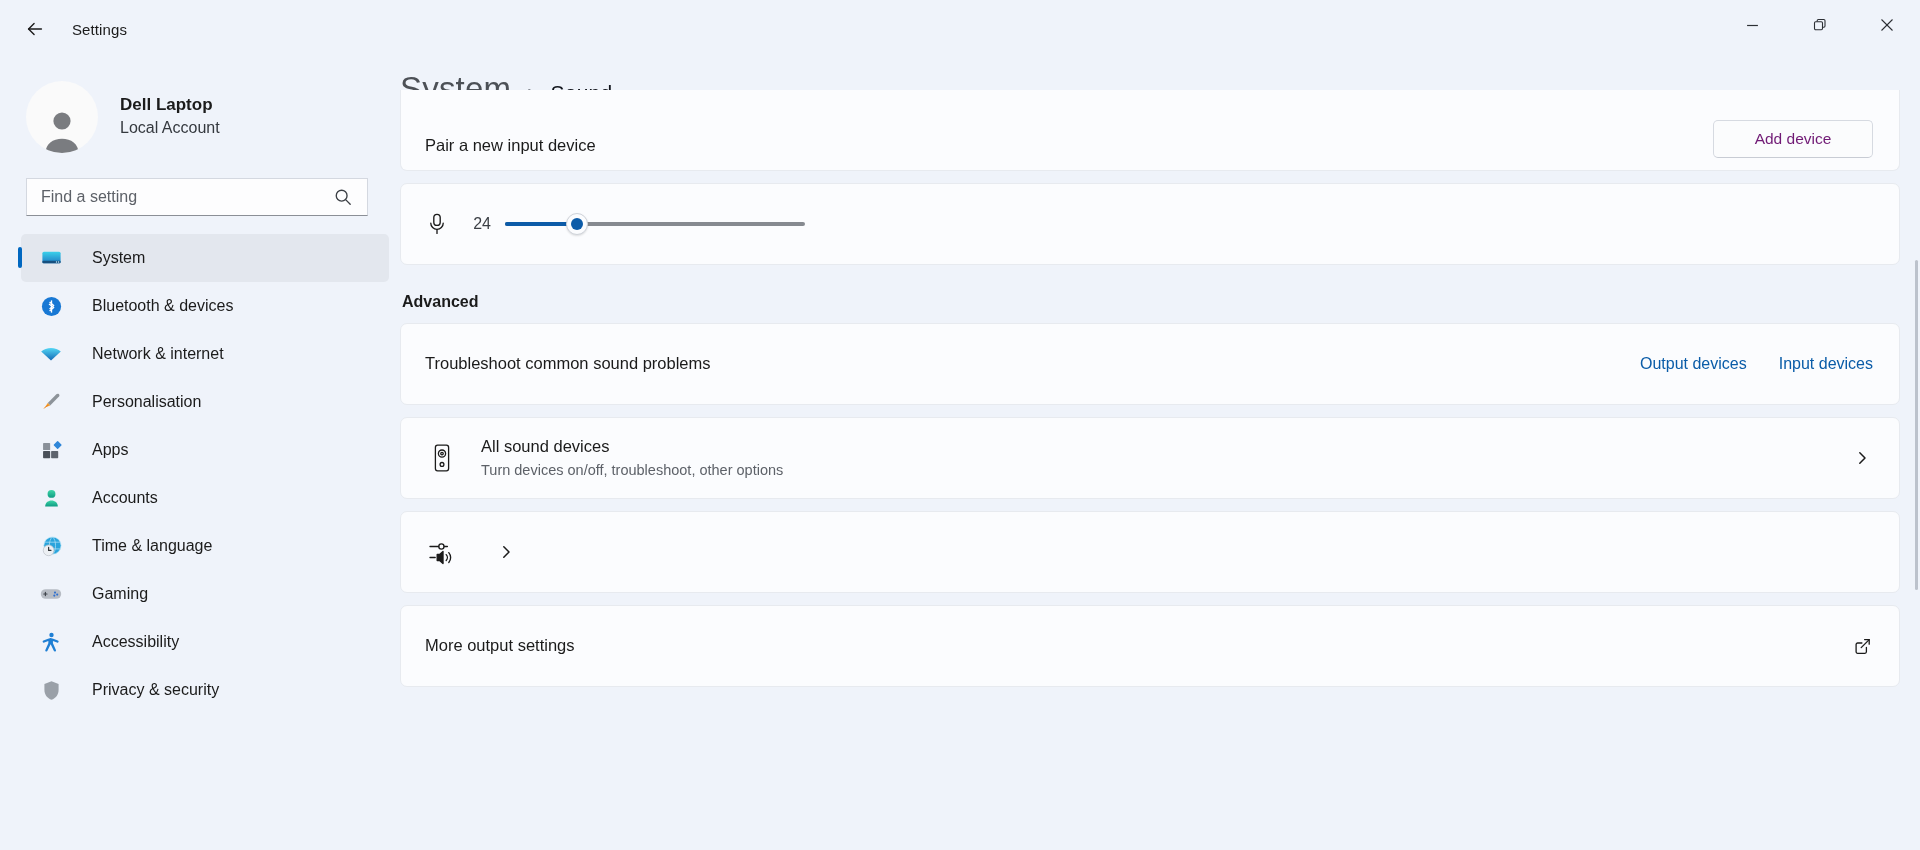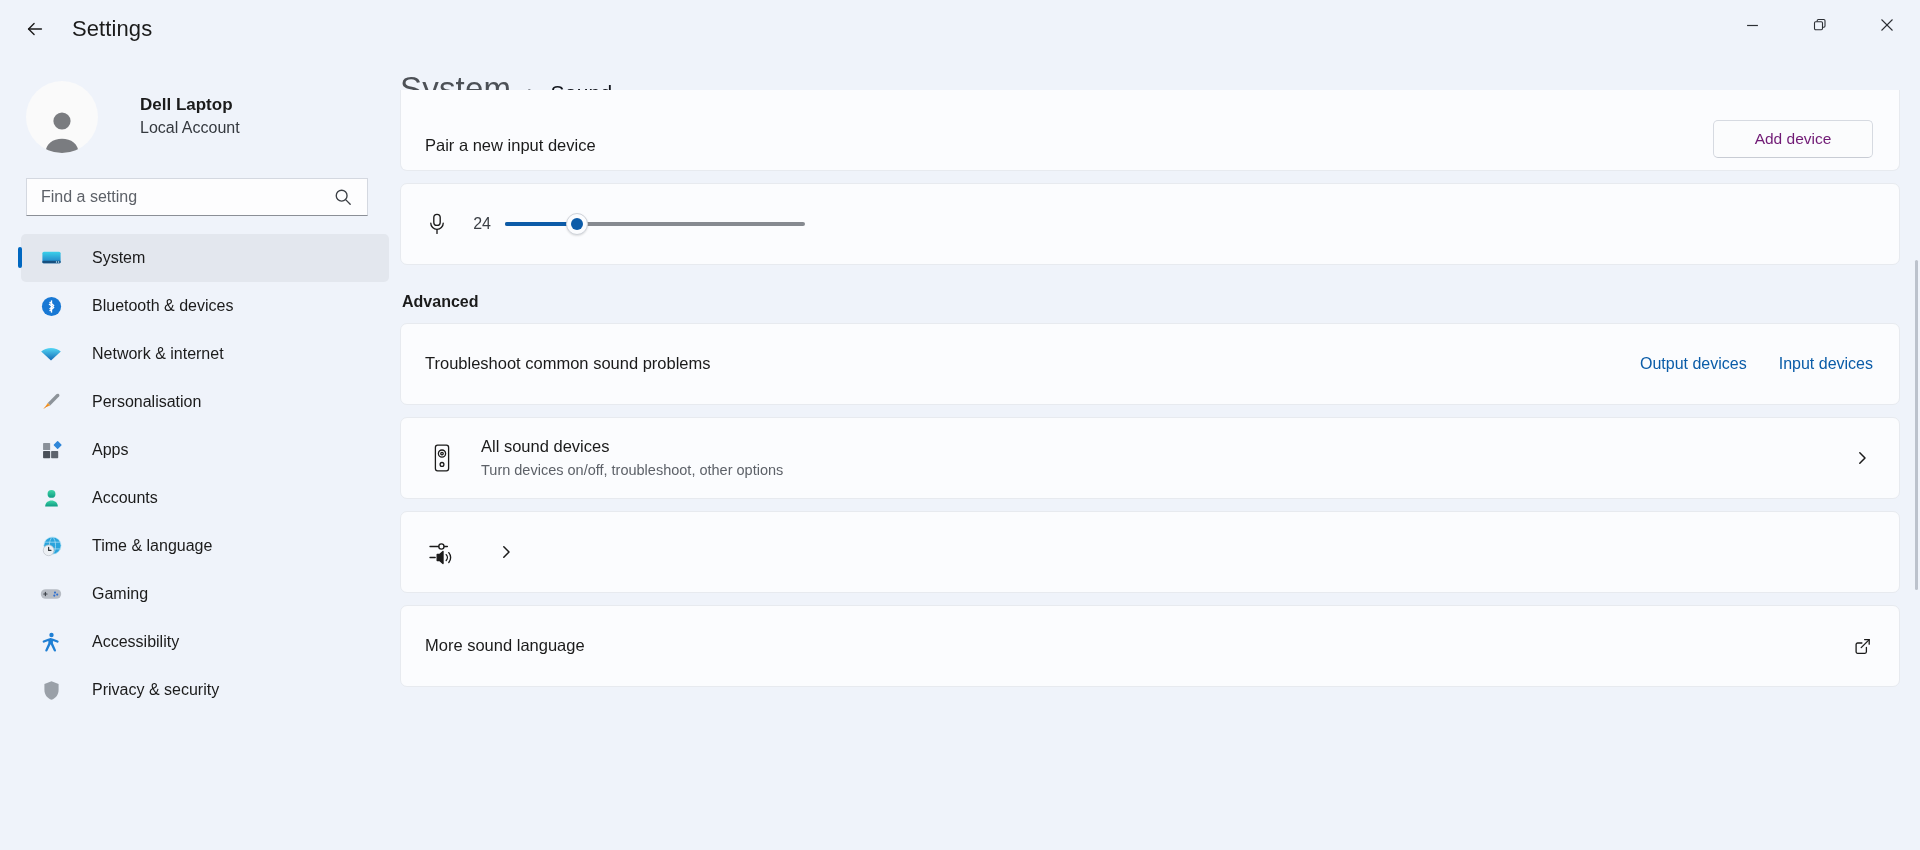--- a/index.html
+++ b/index.html
@@ -27,21 +27,21 @@
   }
   .back-btn {
     width: 46px; height: 40px;
     margin-left: 12px;
     display: flex; align-items: center; justify-content: center;
     border-radius: 5px;
     cursor: pointer;
   }
   .title-text {
     margin-left: 14px;
-    font-size: 22px;
+    font-size: 15px;
     color: #1b1b1b;
     letter-spacing: .1px;
   }
   .win-controls {
     position: absolute;
     right: 0; top: 0;
     height: 50px;
     display: flex;
   }
   .win-btn {
@@ -57,21 +57,20 @@
     width: 400px;
     height: 792px;
     background: #eff3fa;
     overflow: hidden;
   }
   .account {
     display: flex;
     align-items: center;
     padding: 14px 0 0 26px;
     height: 104px;
-    gap: 20px;
   }
   .avatar {
     width: 72px; height: 72px;
     border-radius: 50%;
     background: #fafafa;
     display: flex; align-items: flex-end; justify-content: center;
     overflow: hidden;
     flex: none;
   }
   .account-meta { margin-left: 22px; }
@@ -625,21 +624,21 @@
               <path d="M4.8 1.8 10 7l-5.2 5.2"></path>
             </svg>
           </span>
         </div>
       </div>
     </div>
 
     <div class="card clickable">
       <div class="row">
         <div class="row-body">
-          <div class="row-title">More sound language</div>
+          <div class="row-title">More output settings</div>
         </div>
         <div class="row-right">
           <span class="chev">
             <svg width="17" height="17" viewBox="0 0 17 17" fill="none" stroke="#1b1b1b" stroke-width="1.3" stroke-linecap="round" stroke-linejoin="round">
               <path d="M12.4 9.4v4.4a1.5 1.5 0 0 1-1.5 1.5H3.6a1.5 1.5 0 0 1-1.5-1.5V6.5A1.5 1.5 0 0 1 3.6 5h4.3"></path>
               <path d="M10.6 1.6h4.6v4.6"></path>
               <path d="M7.2 9.6 15.2 1.6"></path>
             </svg>
           </span>
         </div>

